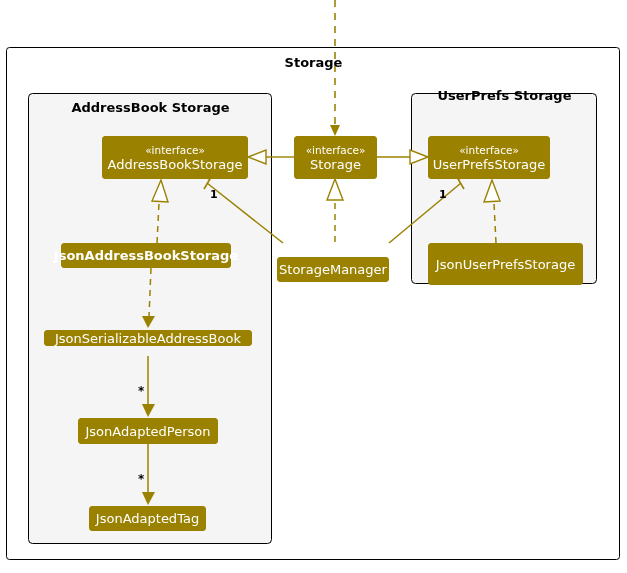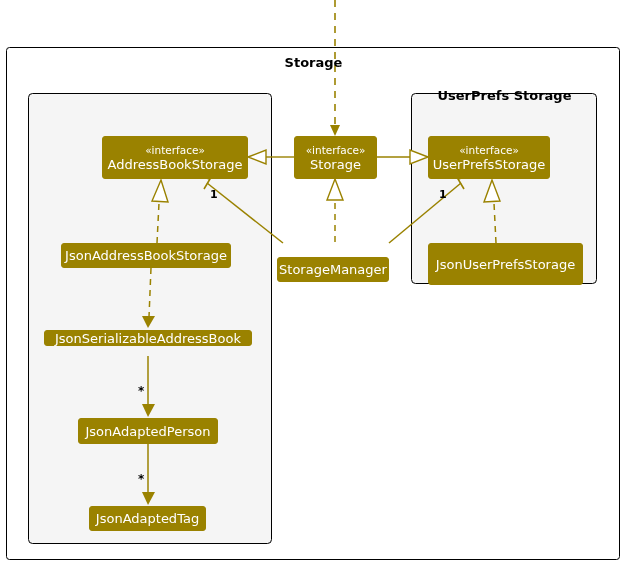--- a/index.html
+++ b/index.html
@@ -140,39 +140,40 @@
     </g>
 
     <g>
       <line x1="148" y1="444" x2="148" y2="494" stroke="#9A8200" stroke-width="1.5"></line>
       <polygon points="148,505 142,492 155,492" fill="#9A8200"></polygon>
     </g>
   </svg>
 
   <div class="pkg-title" style="left:0px; top:55px; width:627px;">Storage</div>
 
+  <div class="pkg-title" style="left:29px; top:100px; width:243px;">AddressBook Storage</div>
 
   <div class="pkg-title" style="left:412px; top:88px; width:185px;text-align:center;">UserPrefs Storage</div>
 
   <div class="cls-box" style="left:102px; top:136px; width:146px; height:43px;">
     <span class="stereo">«interface»</span>
     <span class="cname">AddressBookStorage</span>
   </div>
 
   <div class="cls-box" style="left:294px; top:136px; width:83px; height:43px;">
     <span class="stereo">«interface»</span>
     <span class="cname">Storage</span>
   </div>
 
   <div class="cls-box" style="left:428px; top:136px; width:122px; height:43px;">
     <span class="stereo">«interface»</span>
     <span class="cname">UserPrefsStorage</span>
   </div>
 
-  <div class="cls-box" style="left:61px; top:243px; width:170px; height:25px;">
+  <div class="cls-box" style="left:61px; top:243px; width:170px; height:25px;font-weight:bold;">
     <span class="cname">JsonAddressBookStorage</span>
   </div>
 
   <div class="cls-box" style="left:277px; top:243px; width:112px; height:25px;margin-top:14px;">
     <span class="cname">StorageManager</span>
   </div>
 
   <div class="cls-box" style="left:428px; top:243px; width:155px; height:42px;">
     <span class="cname">JsonUserPrefsStorage</span>
   </div>

